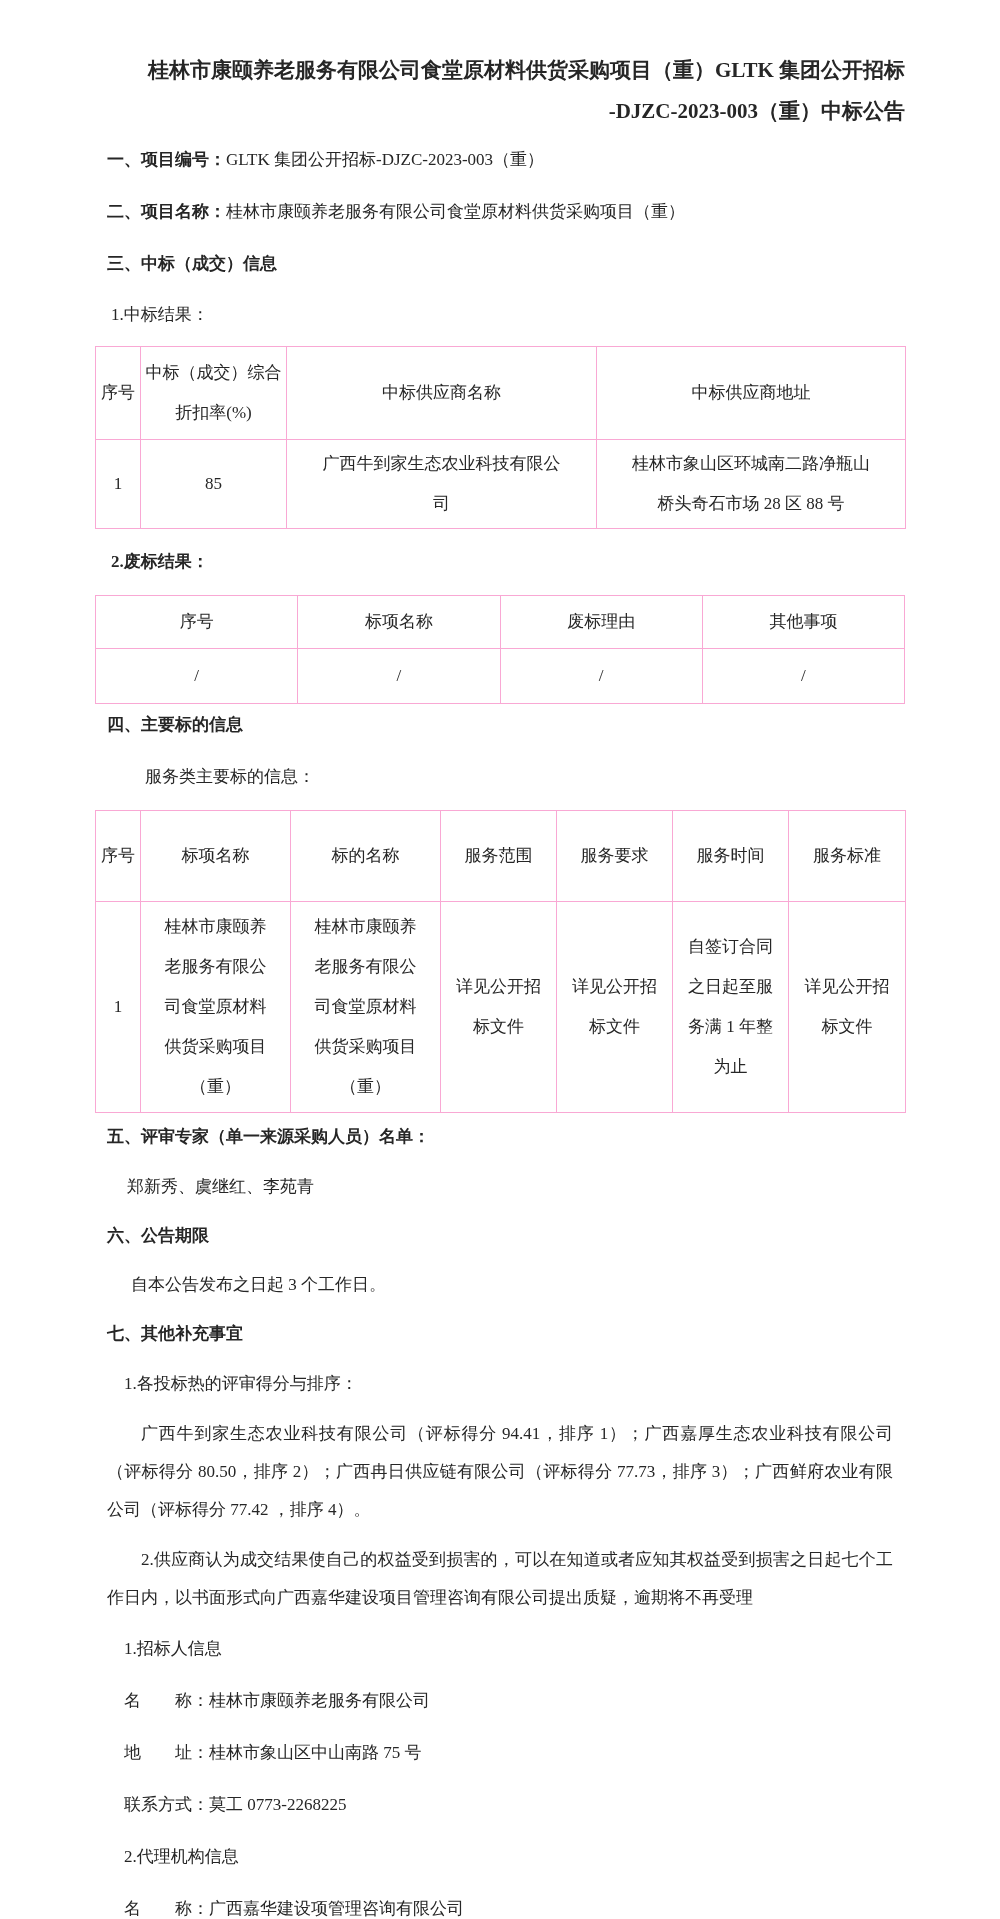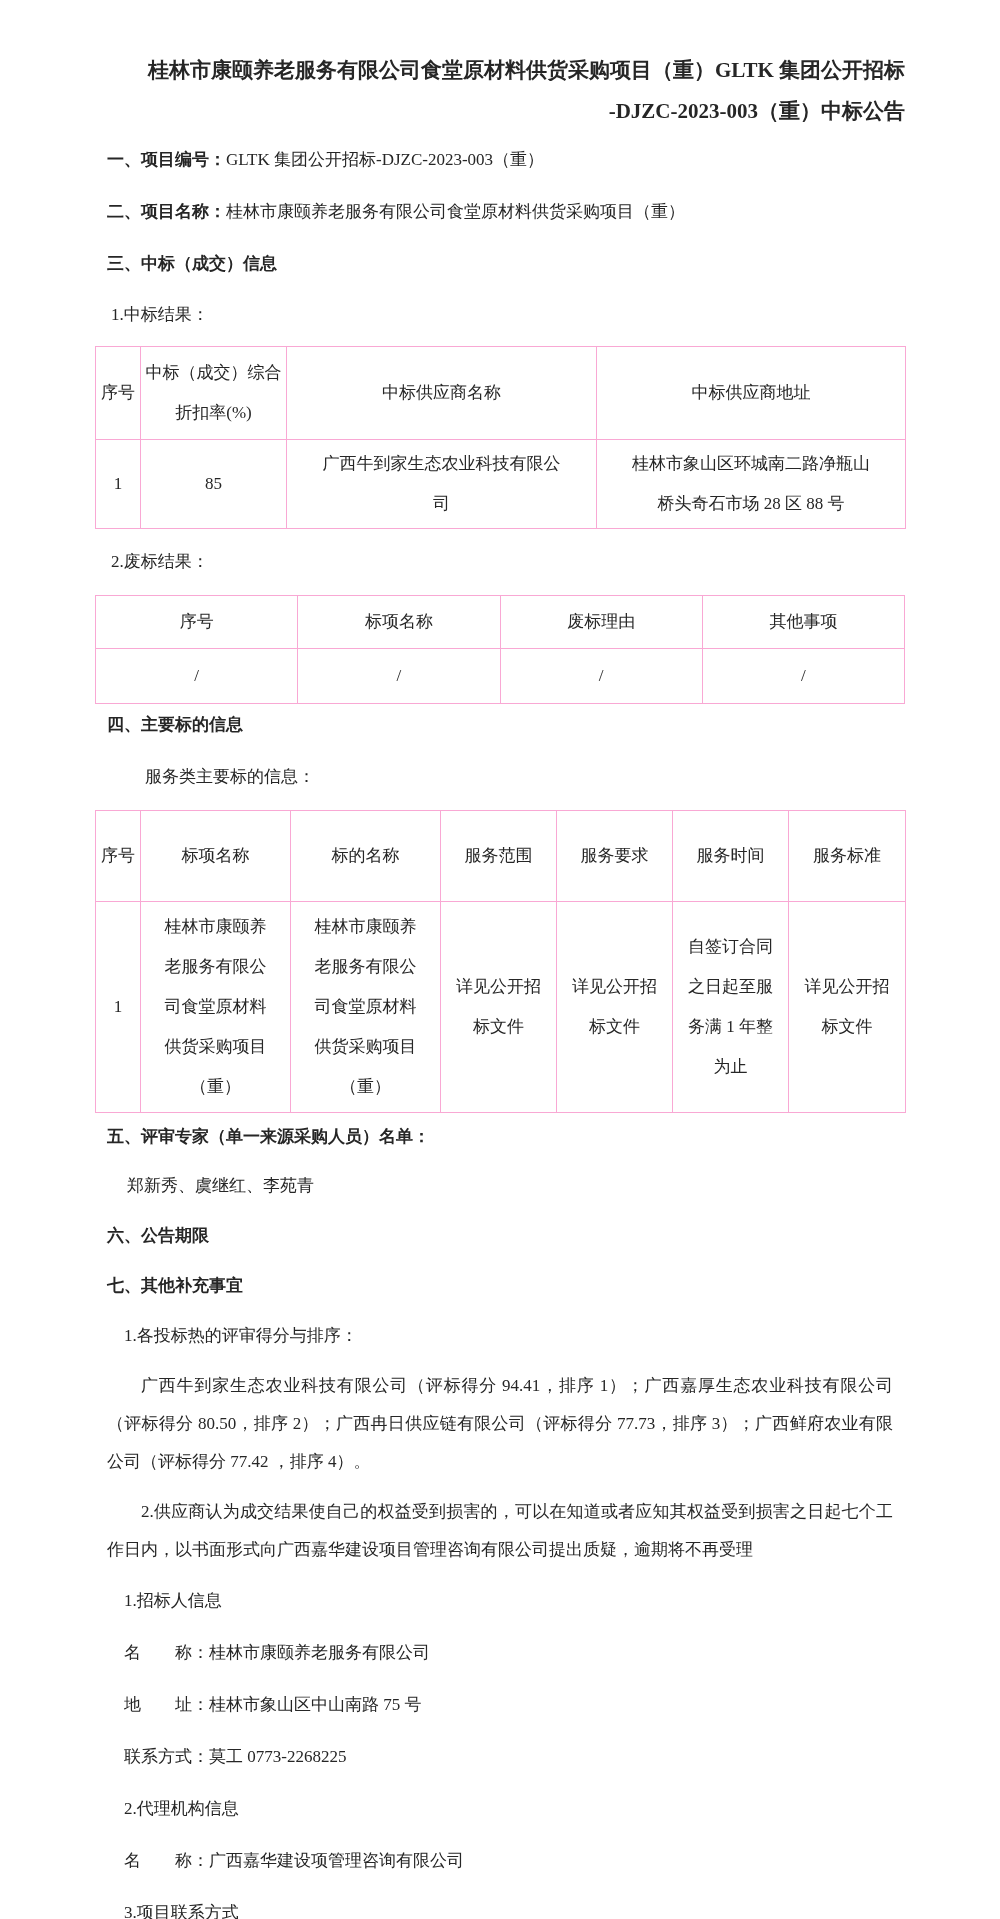--- a/index.html
+++ b/index.html
@@ -18,21 +18,21 @@
   .title-line {
     font-size: 21px; font-weight: bold; text-align: right;
     line-height: 41px; margin: 0;
   }
   .sec-heading { font-weight: bold; margin-top: 5px; }
   .label-bold { font-weight: bold; }
   .sub-note { padding-left: 4px; line-height: 38px; }
   .indent-1 { padding-left: 17px; }
   .first-indent-2 { text-indent: 34px; }
   .note-indent { padding-left: 38px; line-height: 42px; }
-  .names-line { padding-left: 20px; line-height: 36px; font-family: Liberation Mono, monospace; }
+  .names-line { padding-left: 20px; line-height: 36px; }
   .period-line { padding-left: 24px; line-height: 36px; }
   .para { text-align: justify; line-height: 38px; }
   .para2 { margin-top: 2px; }
 
   table.doc-table {
     border-collapse: collapse; width: 100%; table-layout: fixed;
     margin: 2px 0 2px 0;
   }
   table.doc-table td {
     border: 1px solid #f9a8d4;
@@ -83,21 +83,21 @@
     </tr>
     <tr class="drow">
       <td>1</td>
       <td>85</td>
       <td class="wide-cell">广西牛到家生态农业科技有限公司</td>
       <td class="wide-cell">桂林市象山区环城南二路净瓶山桥头奇石市场 28 区 88 号</td>
     </tr>
   </tbody>
     </table>
 
-  <p class="sub-note" style="line-height:42px;">2.废标结果：</p>
+  <p class="sub-note" style="line-height:42px;font-weight:bold;">2.废标结果：</p>
 
   <table class="doc-table" id="tbl-invalid">
     <colgroup>
       <col style="width:25%">
         <col style="width:25%">
         <col style="width:25%">
         <col style="width:25%">
     </colgroup>
     <tbody>
         <tr class="hrow">
@@ -148,20 +148,21 @@
       <td>自签订合同之日起至服务满 1 年整为止</td>
       <td>详见公开招标文件</td>
     </tr>
   </tbody>
     </table>
 
   <p class="sec-heading" style="margin-top:4px;">五、评审专家（单一来源采购人员）名单：</p>
   <p class="names-line">郑新秀、虞继红、李苑青</p>
 
   <p class="sec-heading" style="margin-top:2px; line-height:38px;">六、公告期限</p>
+  <p class="period-line">自本公告发布之日起 3 个工作日。</p>
 
   <p class="sec-heading" style="margin-top:4px; line-height:38px;">七、其他补充事宜</p>
   <p class="indent-1" style="line-height:38px;">1.各投标热的评审得分与排序：</p>
   <p class="para first-indent-2">广西牛到家生态农业科技有限公司（评标得分 94.41，排序 1）；广西嘉厚生态农业科技有限公司（评标得分 80.50，排序 2）；广西冉日供应链有限公司（评标得分 77.73，排序 3）；广西鲜府农业有限公司（评标得分 77.42 ，排序 4）。</p>
   <p class="para first-indent-2 para2">2.供应商认为成交结果使自己的权益受到损害的，可以在知道或者应知其权益受到损害之日起七个工作日内，以书面形式向广西嘉华建设项目管理咨询有限公司提出质疑，逾期将不再受理</p>
 
   <p class="indent-1">1.招标人信息</p>
   <p class="indent-1">名　　称：桂林市康颐养老服务有限公司</p>
   <p class="indent-1">地　　址：桂林市象山区中山南路 75 号</p>
   <p class="indent-1">联系方式：莫工 0773-2268225</p>

